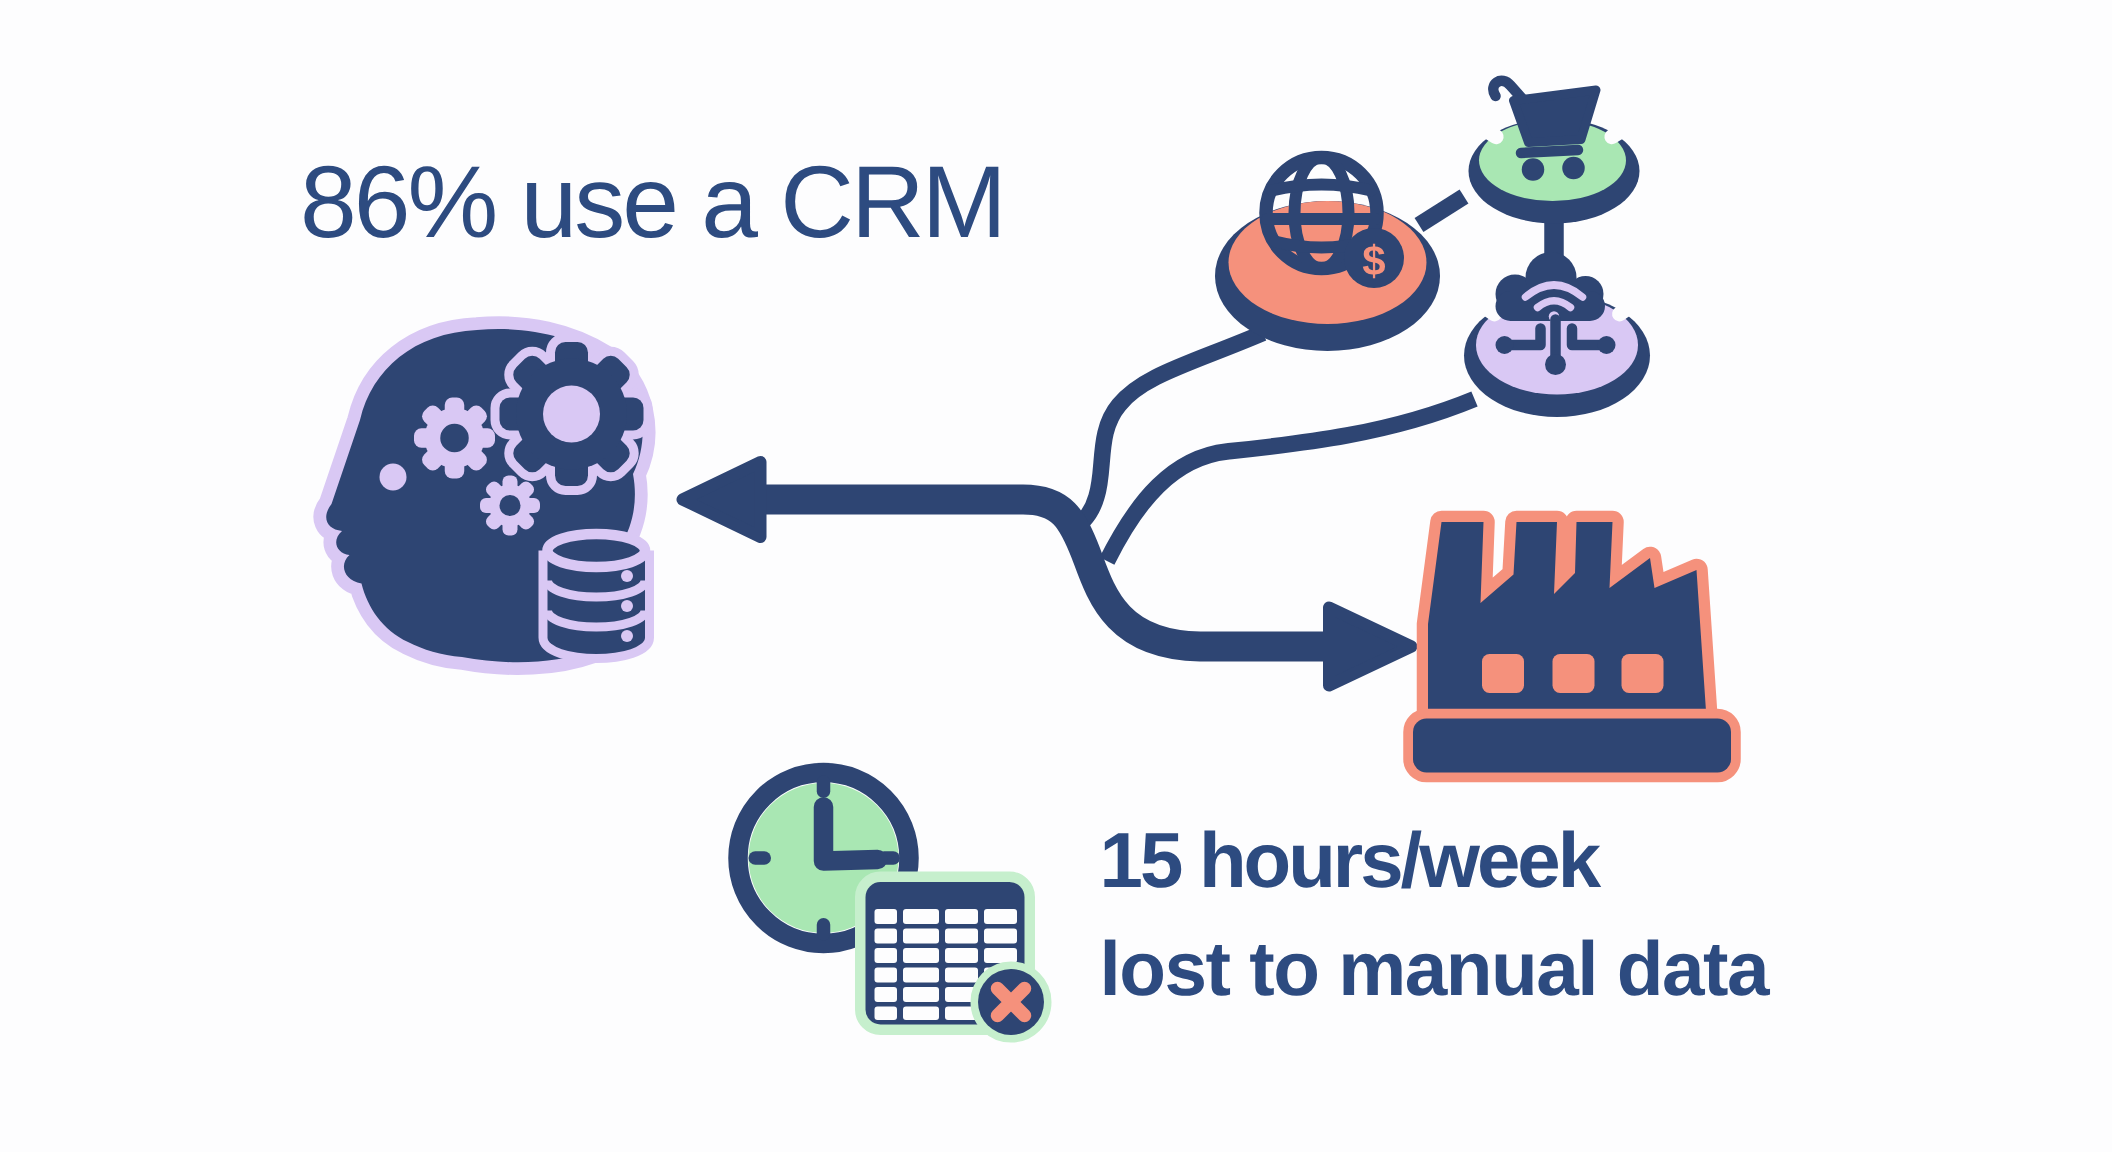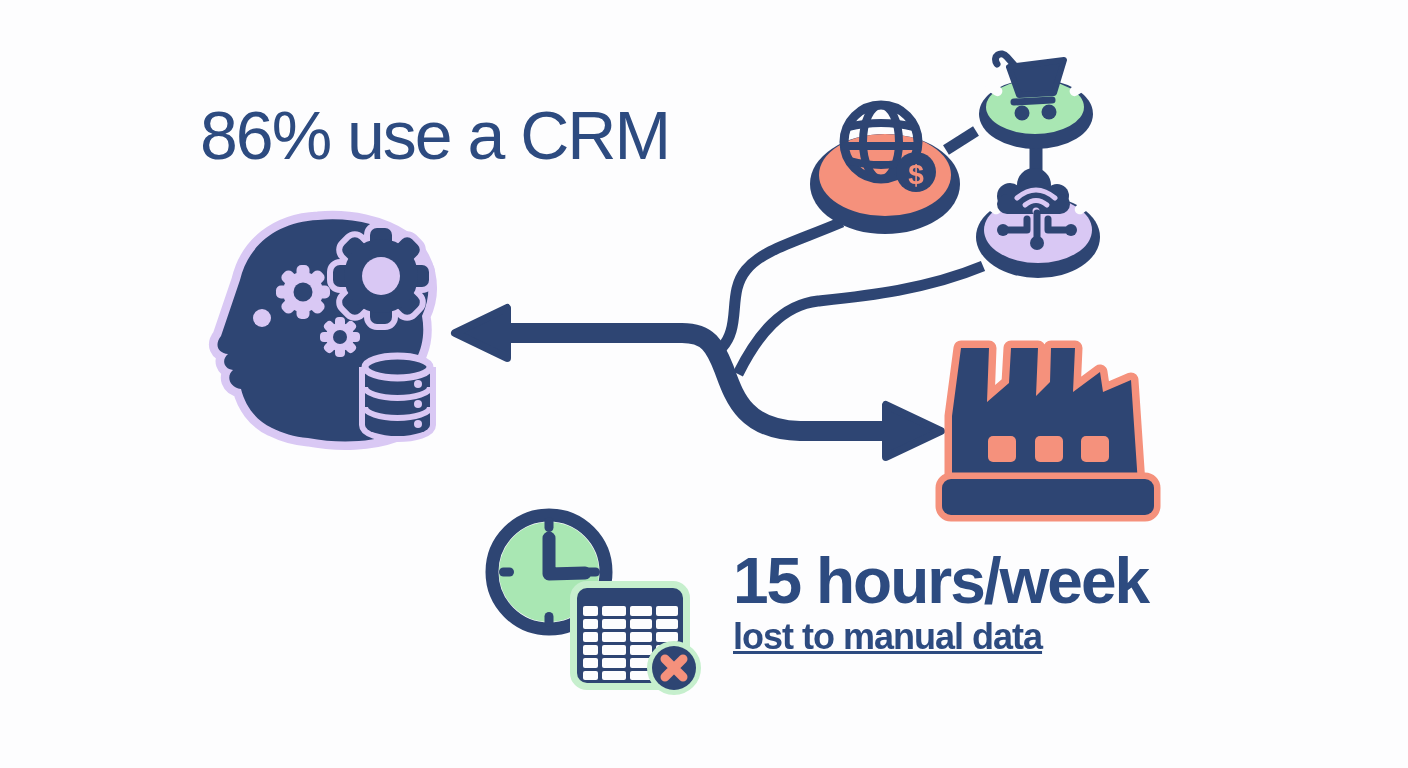--- a/index.html
+++ b/index.html
@@ -9,27 +9,27 @@
     font-family:"Liberation Sans", sans-serif;
   }
   .art{position:absolute;inset:0;}
   .headline{
     position:absolute;left:200px;top:96px;
     font-size:68px;font-weight:normal;letter-spacing:-2px;
     color:var(--textnavy,#2d4b80);white-space:nowrap;
   }
   .stat-line1{
     position:absolute;left:733px;top:544px;
-    font-size:64px;font-weight:bold;letter-spacing:-2px;
+    font-size:52px;font-weight:bold;letter-spacing:-2px;
     color:var(--textnavy,#2d4b80);white-space:nowrap;
   }
   .stat-line2{
     position:absolute;left:733px;top:616px;
-    font-size:36px;font-weight:bold;letter-spacing:-1px;
-    color:var(--textnavy,#2d4b80);white-space:nowrap;text-decoration:underline;
+    font-size:51px;font-weight:bold;letter-spacing:-1px;
+    color:var(--textnavy,#2d4b80);white-space:nowrap;
   }
 </style>
 </head>
 <body>
 
 <div class="stage">
 
   <svg class="art" viewBox="0 0 1408 768">
 
     <g style="stroke:var(--navy);fill:none" stroke-linejoin="round">

